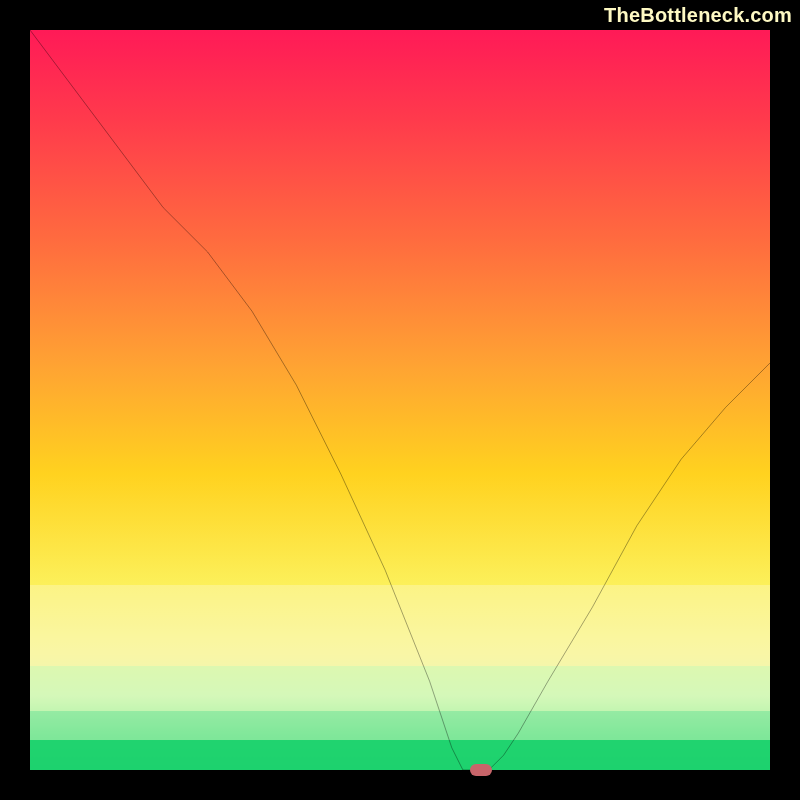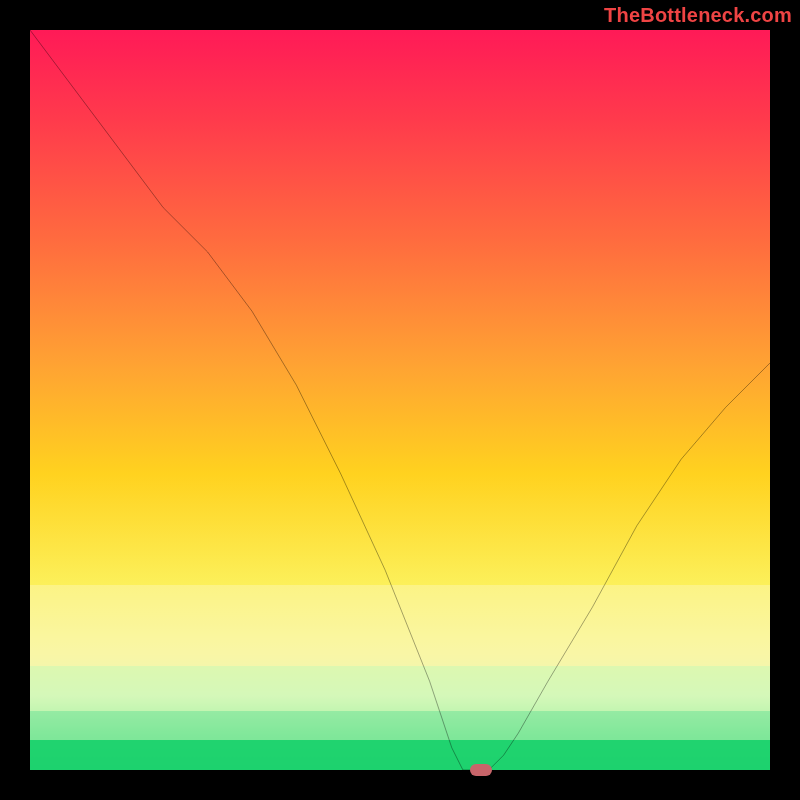--- a/index.html
+++ b/index.html
@@ -57,21 +57,21 @@
     border-radius: 6px;
     transform: translate(-50%, -50%);
   }
   .watermark {
     position: absolute;
     top: 4px;
     right: 8px;
     font-family: Arial, Helvetica, sans-serif;
     font-size: 20px;
     font-weight: 600;
-    color: #ef4444;
+    color: #fef9c3;
     letter-spacing: 0.2px;
   }
 </style>
 </head>
 <body>
 
 <div class="stage">
   <div class="plot-area">
     <div class="band band-cream"></div>
     <div class="band band-pale"></div>

